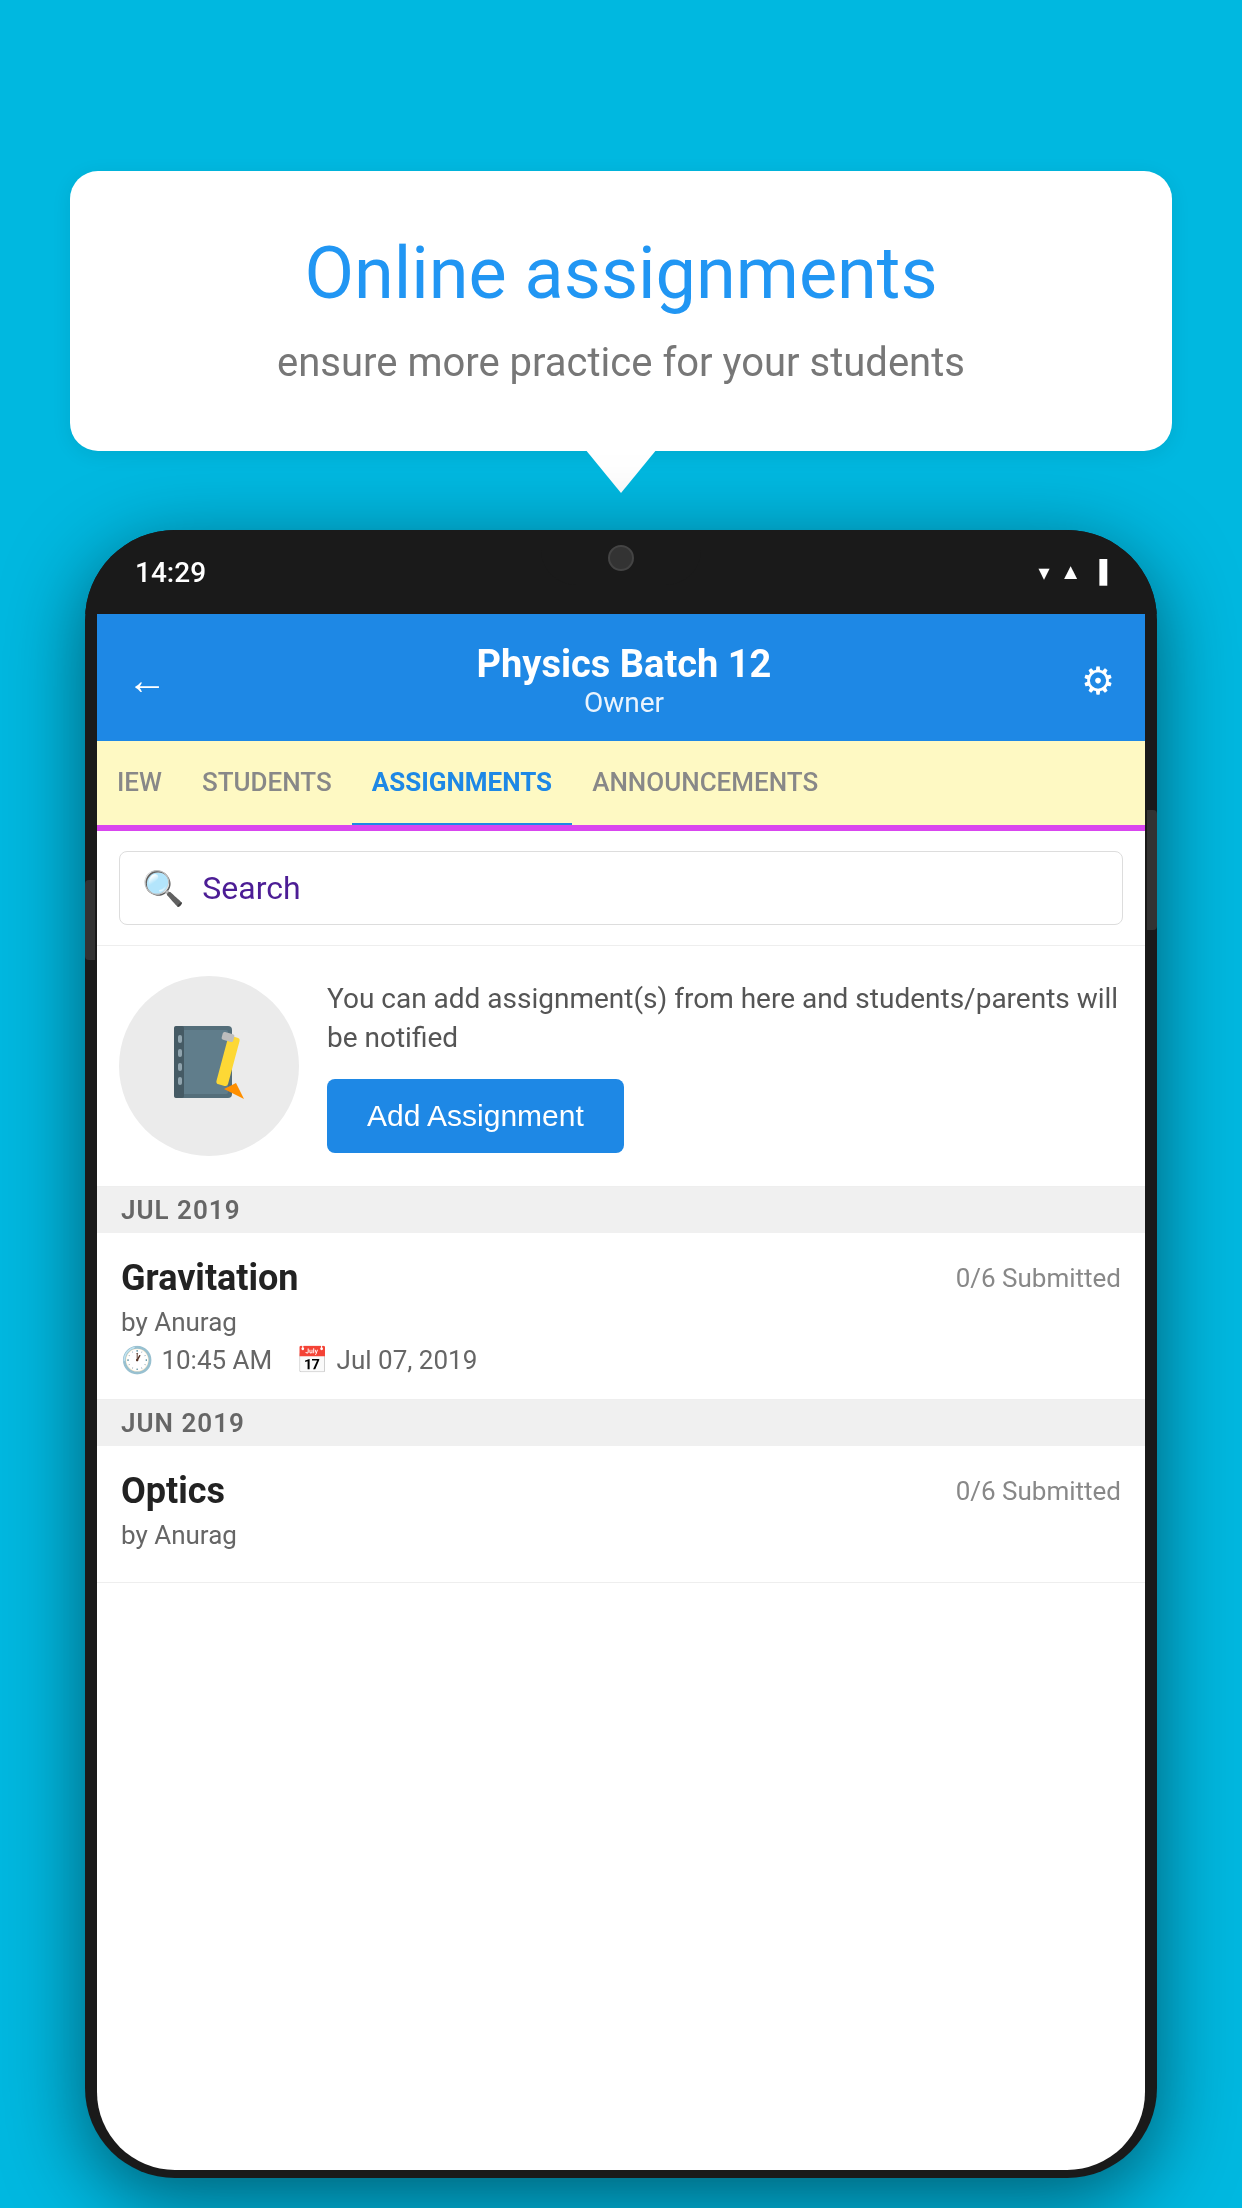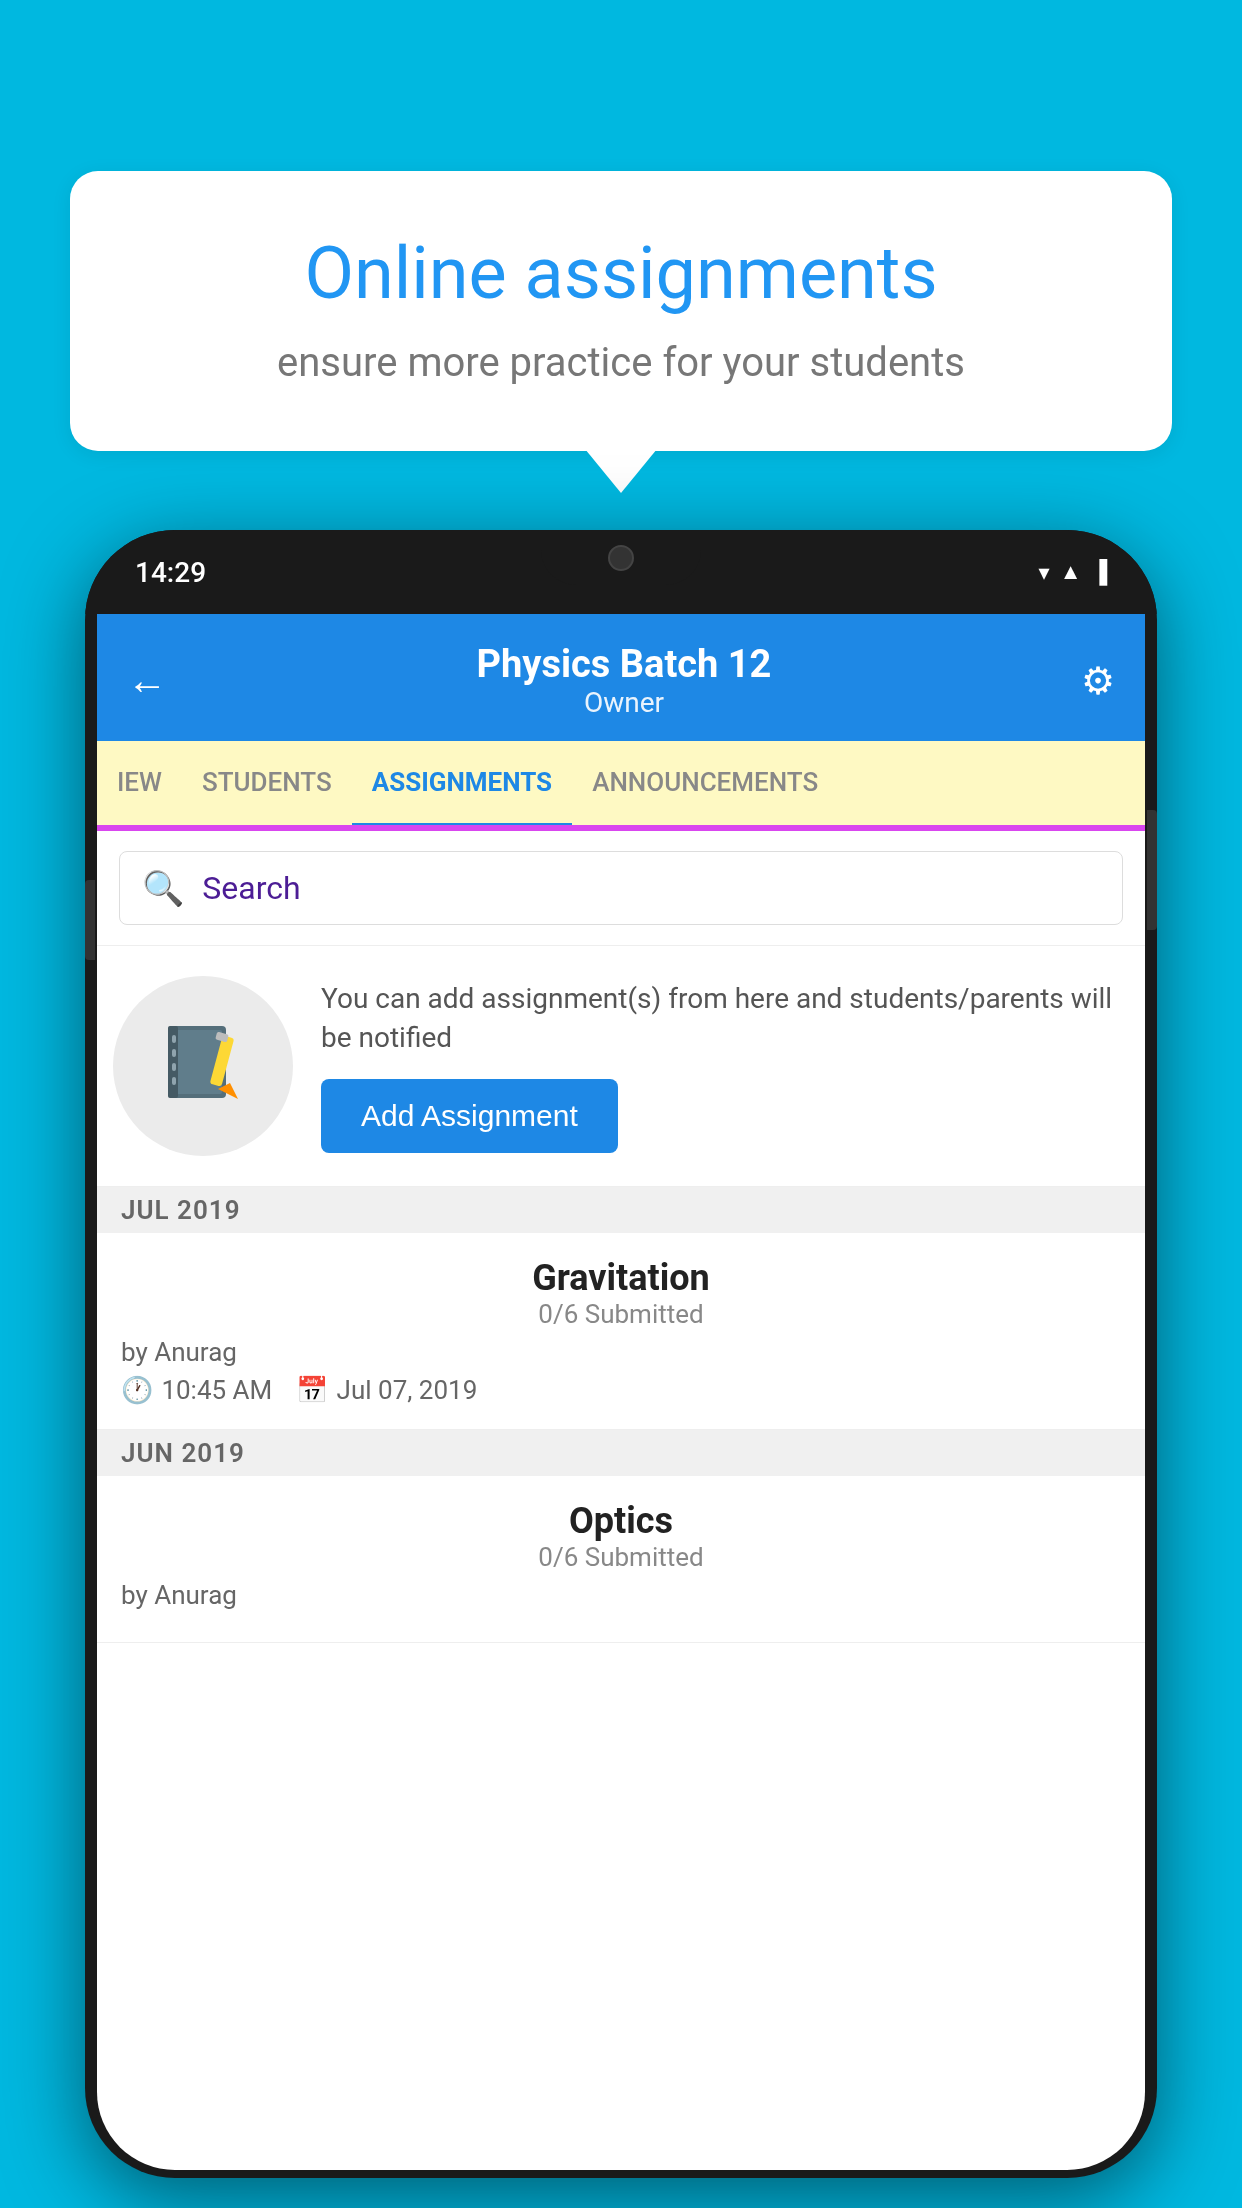--- a/index.html
+++ b/index.html
@@ -215,21 +215,21 @@
       margin-right: 18px;
     }
 
     .search-text {
       font-size: 32px;
       color: #4c1d95;
     }
 
     
     .promo-section {
-      padding: 30px 16px;
+      padding: 30px 22px;
       display: flex;
       align-items: center;
       gap: 28px;
       border-bottom: 1px solid #eee;
     }
 
     .promo-icon-circle {
       width: 180px;
       height: 180px;
       background: #ebebeb;
@@ -282,21 +282,20 @@
       padding: 24px 24px;
       border-bottom: 1px solid #eee;
       background: white;
     }
 
     .assignment-top {
       display: flex;
       justify-content: space-between;
       align-items: center;
       margin-bottom: 8px;
-      flex-direction: column;
     }
 
     .assignment-title {
       font-size: 36px;
       font-weight: 700;
       color: #222;
     }
 
     .assignment-submitted {
       font-size: 26px;

